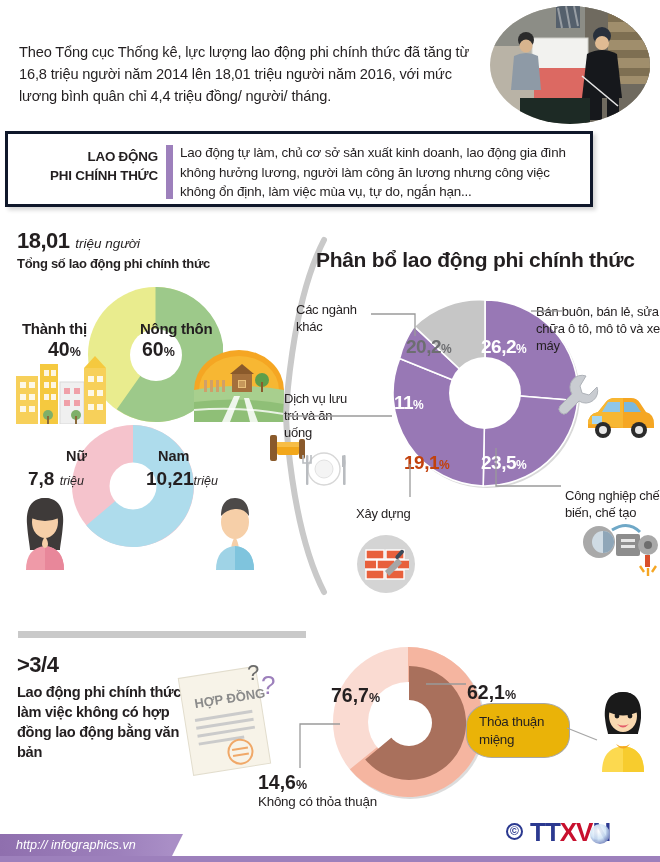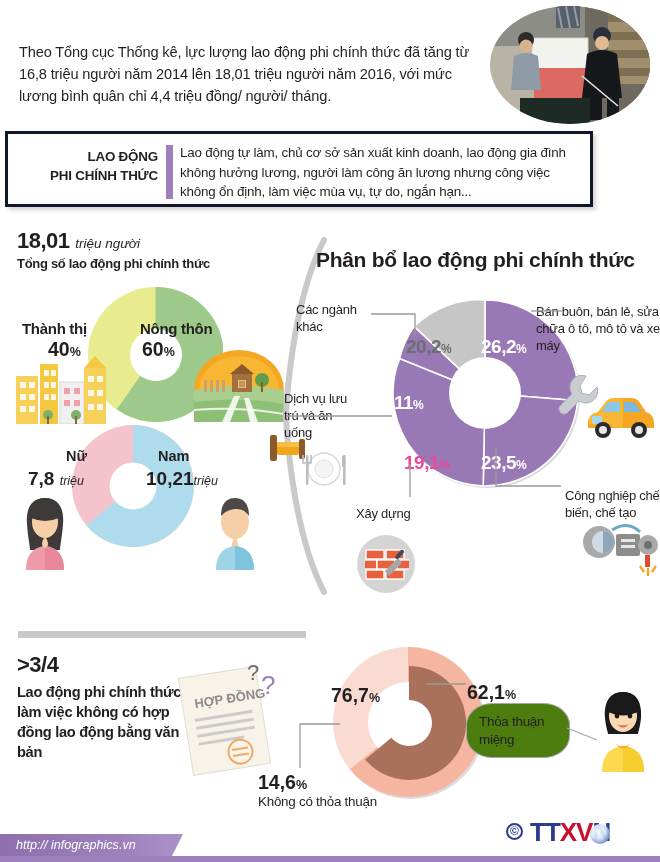--- a/index.html
+++ b/index.html
@@ -97,21 +97,21 @@
     position:absolute; left:316px; top:248px;
     font-size:21px; font-weight:bold; letter-spacing:-0.3px;
   }
   #dist-donut { left:392px; top:300px; width:186px; height:186px; }
   #dist-donut .hole { width:72px; height:72px; }
 
   .dv { position:absolute; font-weight:bold; letter-spacing:-0.5px; }
   .dv .pc { font-size:12px; font-weight:bold; letter-spacing:0; }
   #dv-262 { left:481px; top:336px; font-size:19px; color:#ffffff; }
   #dv-235 { left:481px; top:452px; font-size:19px; color:#ffffff; }
-  #dv-191 { left:404px; top:452px; font-size:19px; color:#ec4899; }
+  #dv-191 { left:404px; top:452px; font-size:19px; color:#c2410c; }
   #dv-11  { left:394px; top:392px; font-size:19px; color:#ffffff; }
   #dv-202 { left:406px; top:336px; font-size:19px; color:#6d6e71; }
 
   .cal { position:absolute; font-size:13px; line-height:1.32; letter-spacing:-0.25px; }
   #cal-khac { left:296px; top:301px; width:80px; }
   #cal-dichvu { left:284px; top:390px; width:78px; }
   #cal-xaydung { left:356px; top:505px; }
   #cal-banbuon { left:536px; top:303px; width:124px; text-align:left; }
   #cal-congnghiep { left:565px; top:487px; width:95px; }
 
@@ -131,21 +131,21 @@
   .val-767 { position:absolute; left:331px; top:684px; font-size:19.5px; font-weight:bold; }
   .val-767 .pc { font-size:12.5px; }
   .val-621 { position:absolute; left:467px; top:681px; font-size:19.5px; font-weight:bold; }
   .val-621 .pc { font-size:12.5px; }
   .val-146 { position:absolute; left:258px; top:771px; font-size:19.5px; font-weight:bold; }
   .val-146 .pc { font-size:12.5px; }
   .lbl-146 { position:absolute; left:258px; top:794px; font-size:13.4px; letter-spacing:-0.25px; }
 
   .bubble {
     position:absolute; left:466px; top:703px; width:104px; height:55px;
-    border:1.3px solid #a7a7a7; border-radius:26px/22px; background:#4d7c0f;
+    border:1.3px solid #a7a7a7; border-radius:26px/22px; background:#eab308;
   }
   .bubble-text { position:absolute; left:12px; top:9px; font-size:13.4px; line-height:1.33; letter-spacing:-0.25px; }
 
   
   .src { position:absolute; left:18px; top:812px; font-size:12.8px; font-style:italic; }
   .src b { font-weight:bold; }
   .urlbar {
     position:absolute; left:0; top:834px; width:170px; height:26px;
     background:linear-gradient(90deg,#8f6fae 0%, #9d80bc 70%, #a98ec6 100%);
   }

